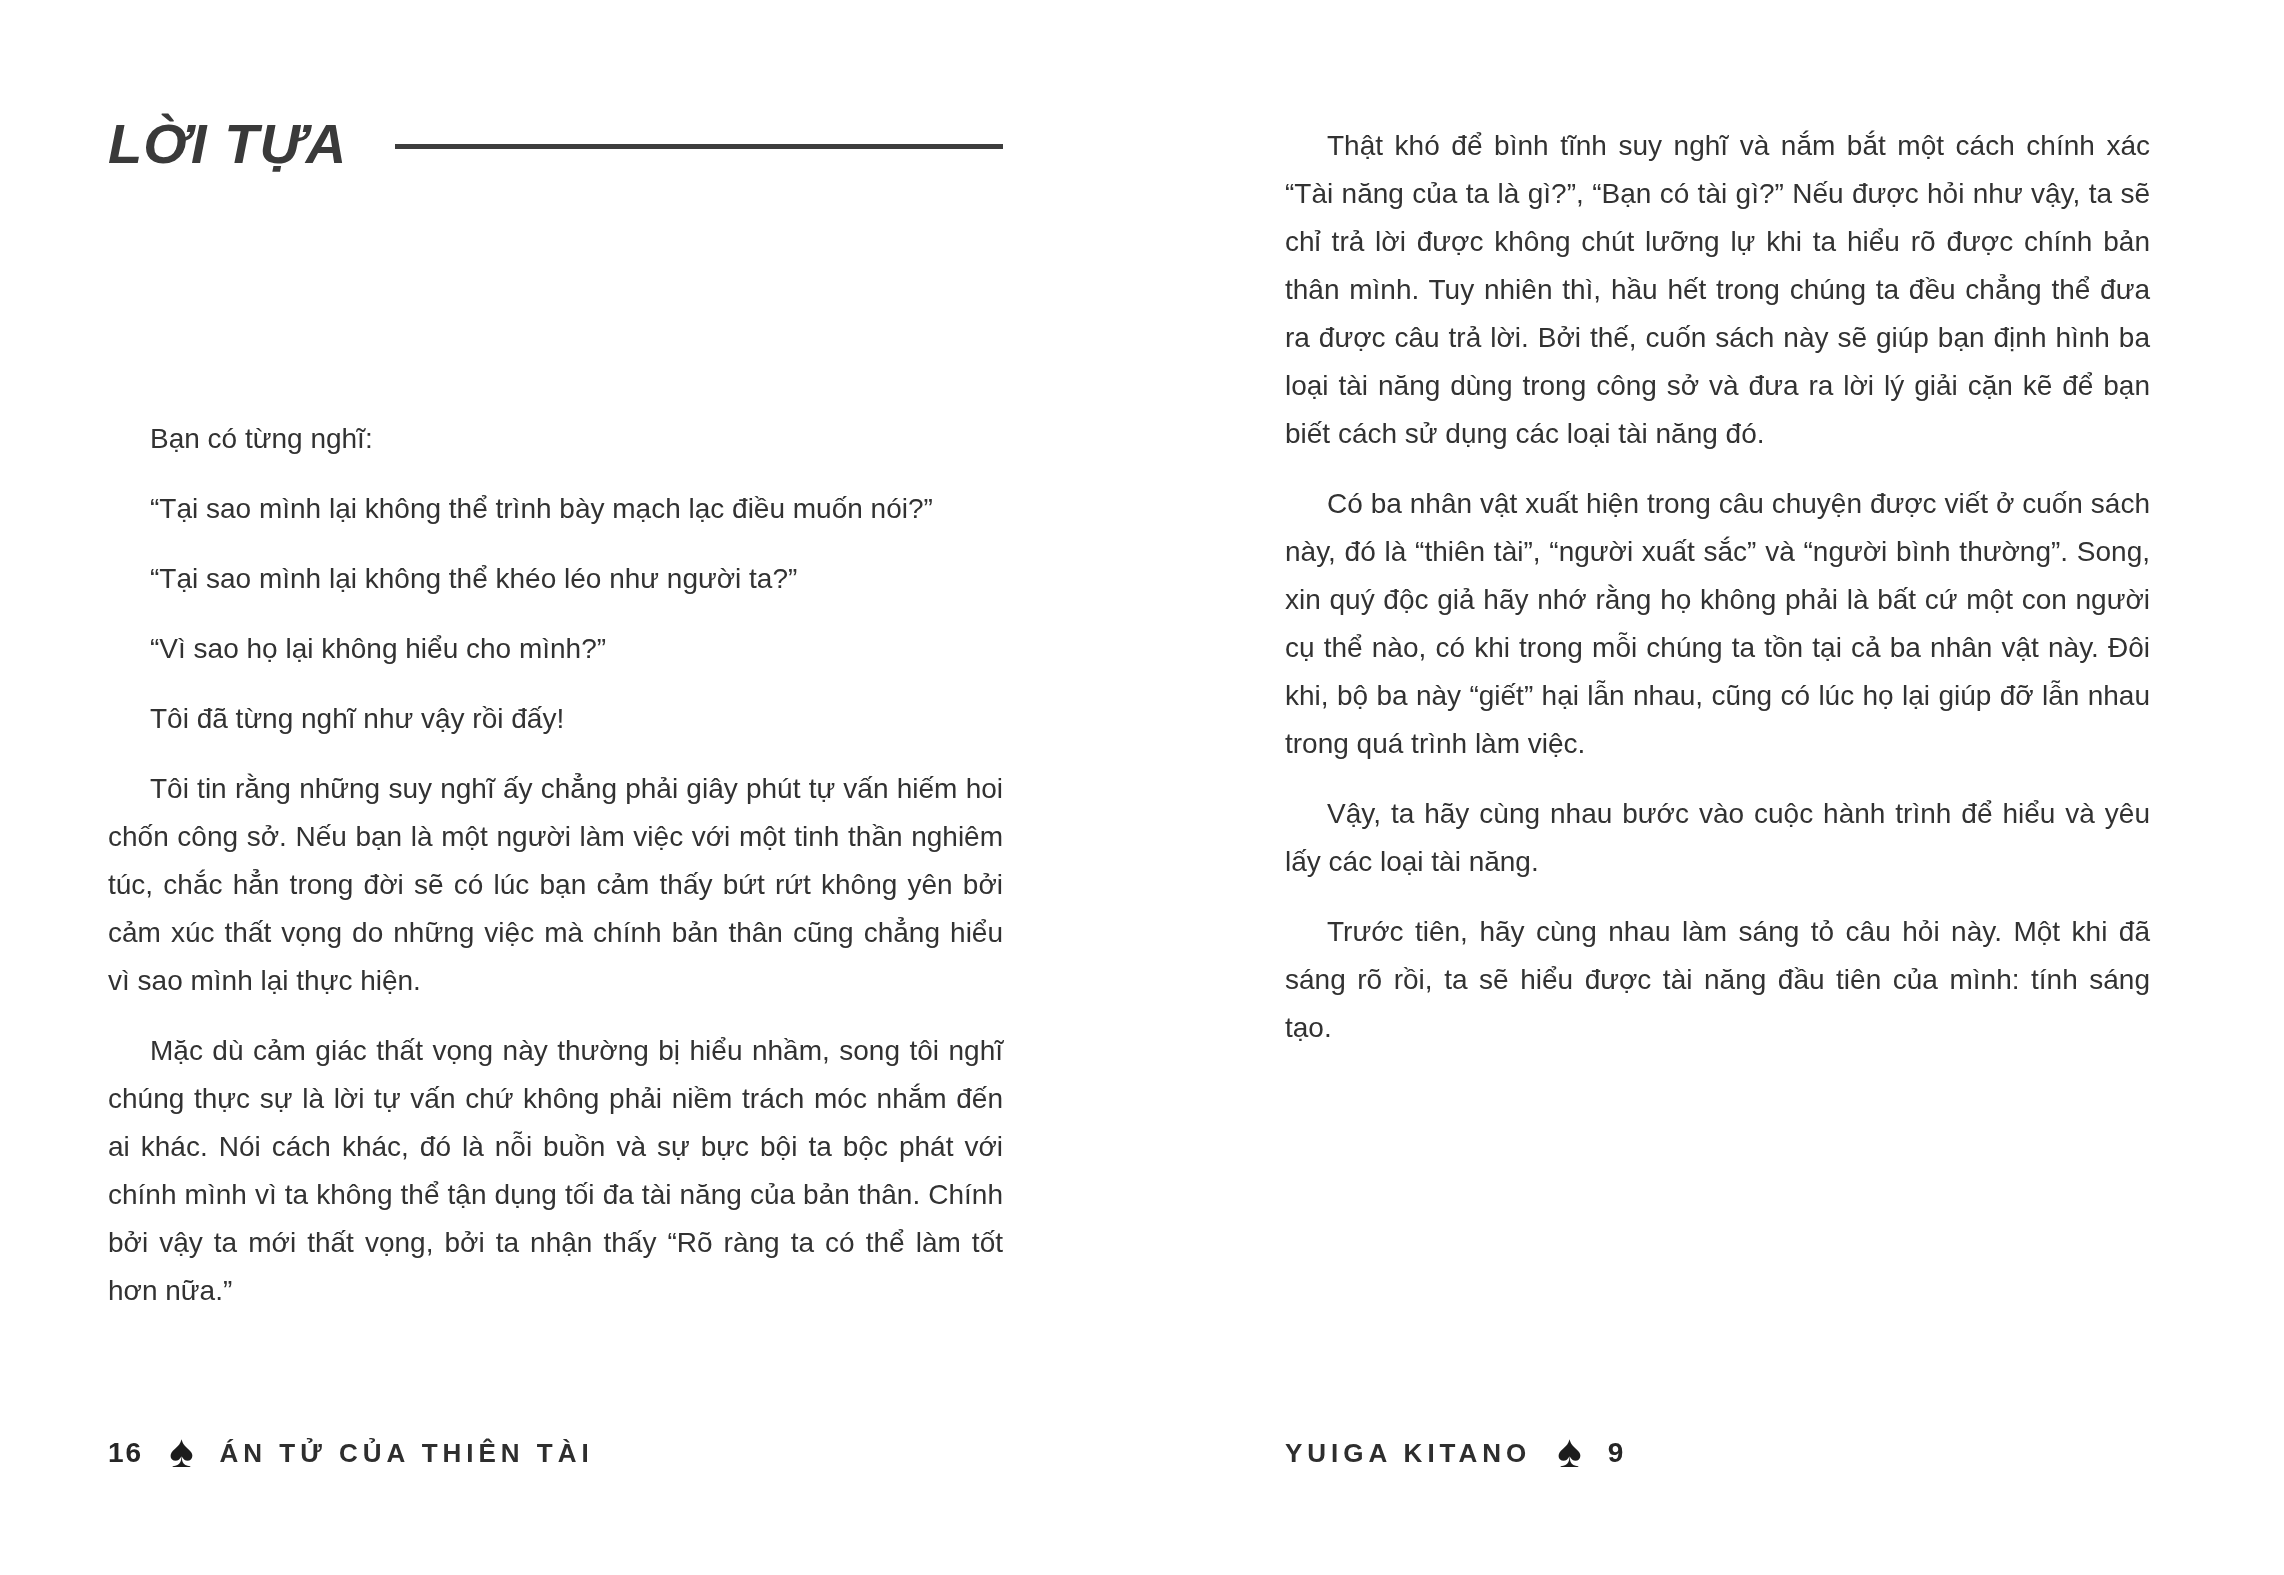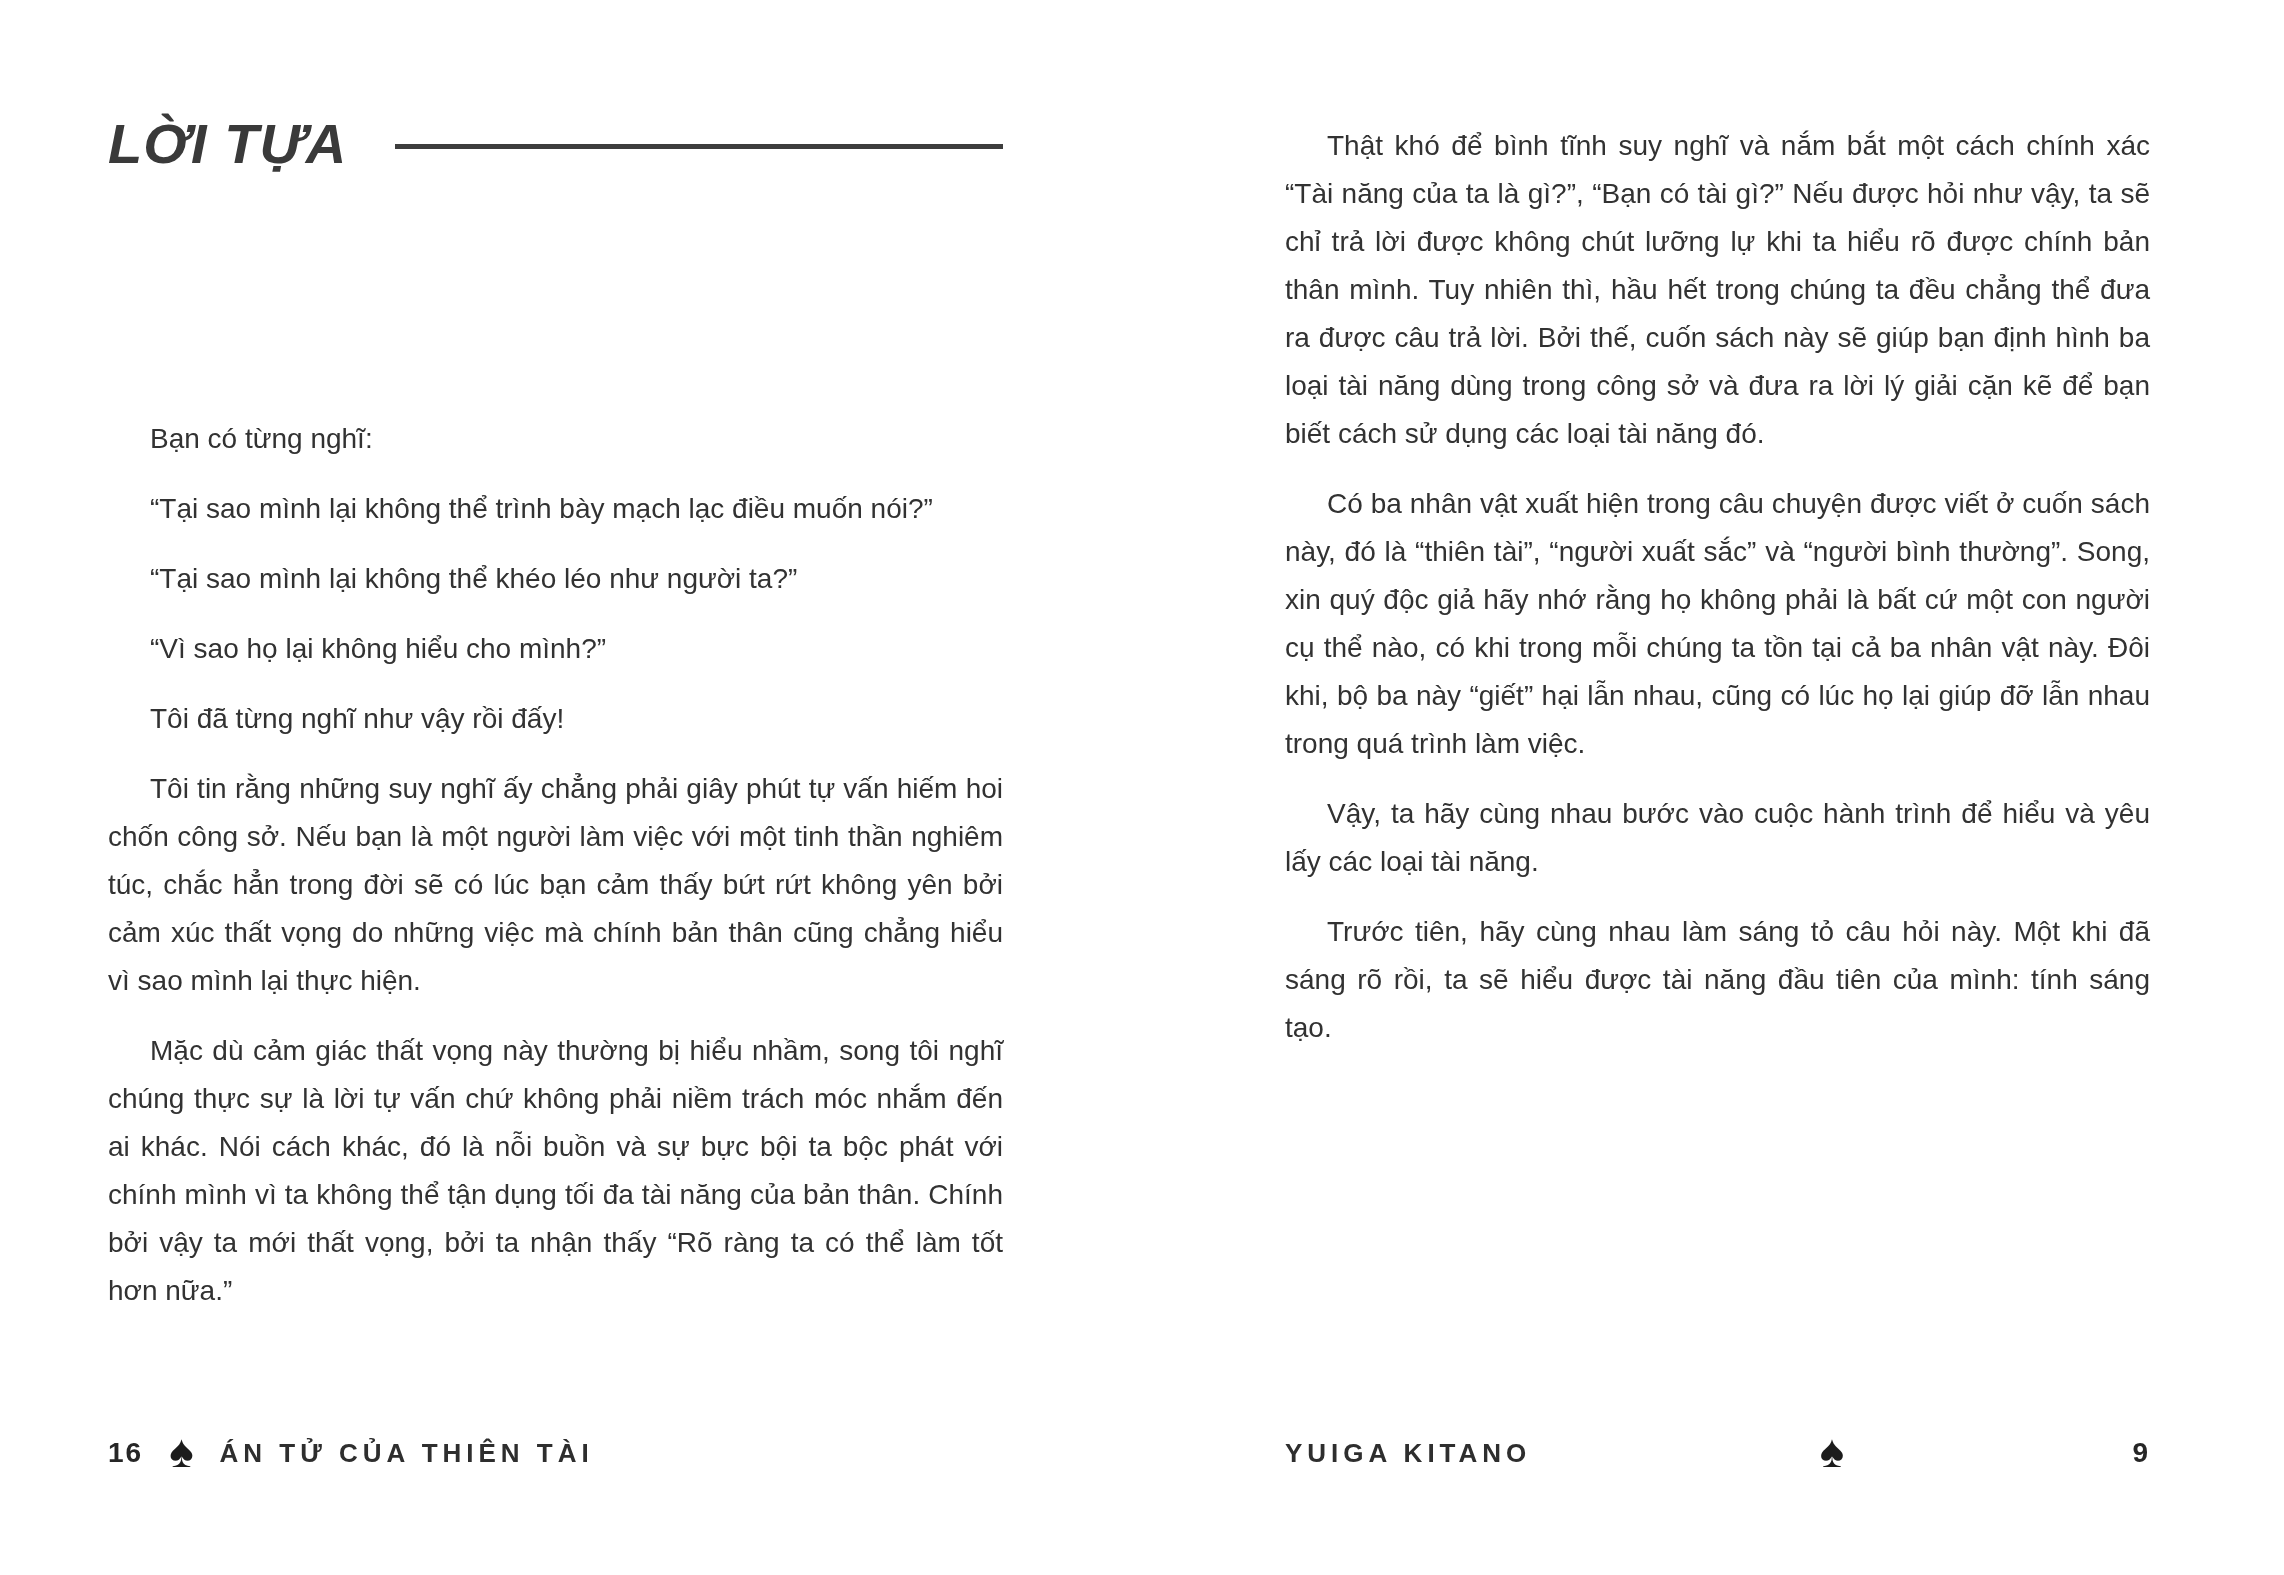--- a/index.html
+++ b/index.html
@@ -37,21 +37,21 @@
   }
   .left-body  { position:absolute; top:415px; left:0; width:895px; }
   .right-body { position:absolute; top:122px; left:0; width:865px; }
 
   
   .footer {
     position:absolute; top:1430px; left:0; right:0;
     display:flex; align-items:center;
     color:#262626;
   }
-  .footer-right { justify-content:space-between; }
+  .footer-right { justify-content:flex-start; }
   .page-number {
     font-size:28px; font-weight:bold; letter-spacing:2px; color:#262626;
   }
   .spade {
     font-size:46px; line-height:1; color:#1c1c1c;
     margin:0 26px; transform:translateY(-2px);
   }
   .running-title {
     font-size:26px; font-weight:bold; letter-spacing:5px; color:#2e2e2e;
     white-space:nowrap;

